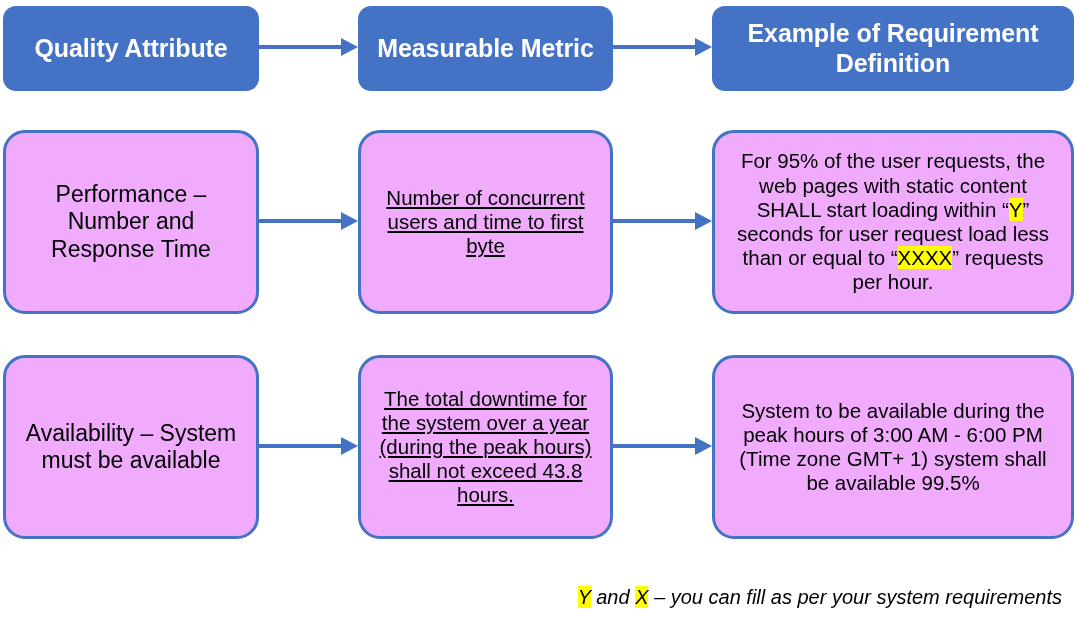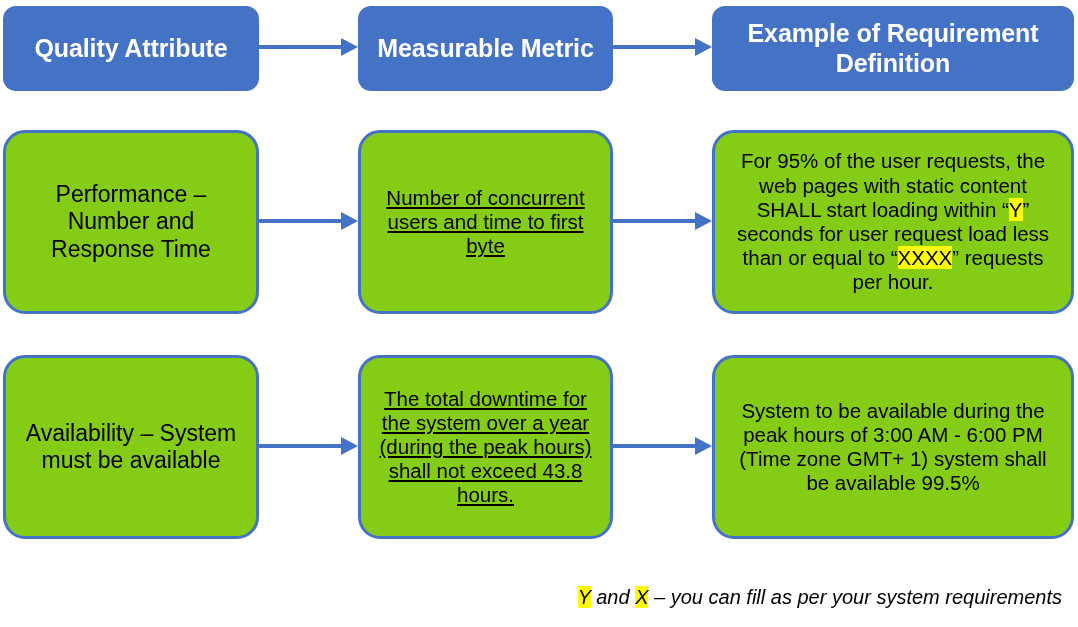--- a/index.html
+++ b/index.html
@@ -38,21 +38,21 @@
     background: #4472C4;
     border-radius: 13px;
     color: #ffffff;
     font-size: 25px;
     font-weight: bold;
     letter-spacing: -0.1px;
     padding: 2px 8px;
   }
 
   .box.cell {
-    background: #84cc16;
+    background: #f0abfc;
     border: 3px solid #4472C4;
     border-radius: 22px;
     color: #000000;
     font-size: 21px;
     font-weight: normal;
     padding: 4px 12px;
   }
 
   .box .txt {
     display: block;

